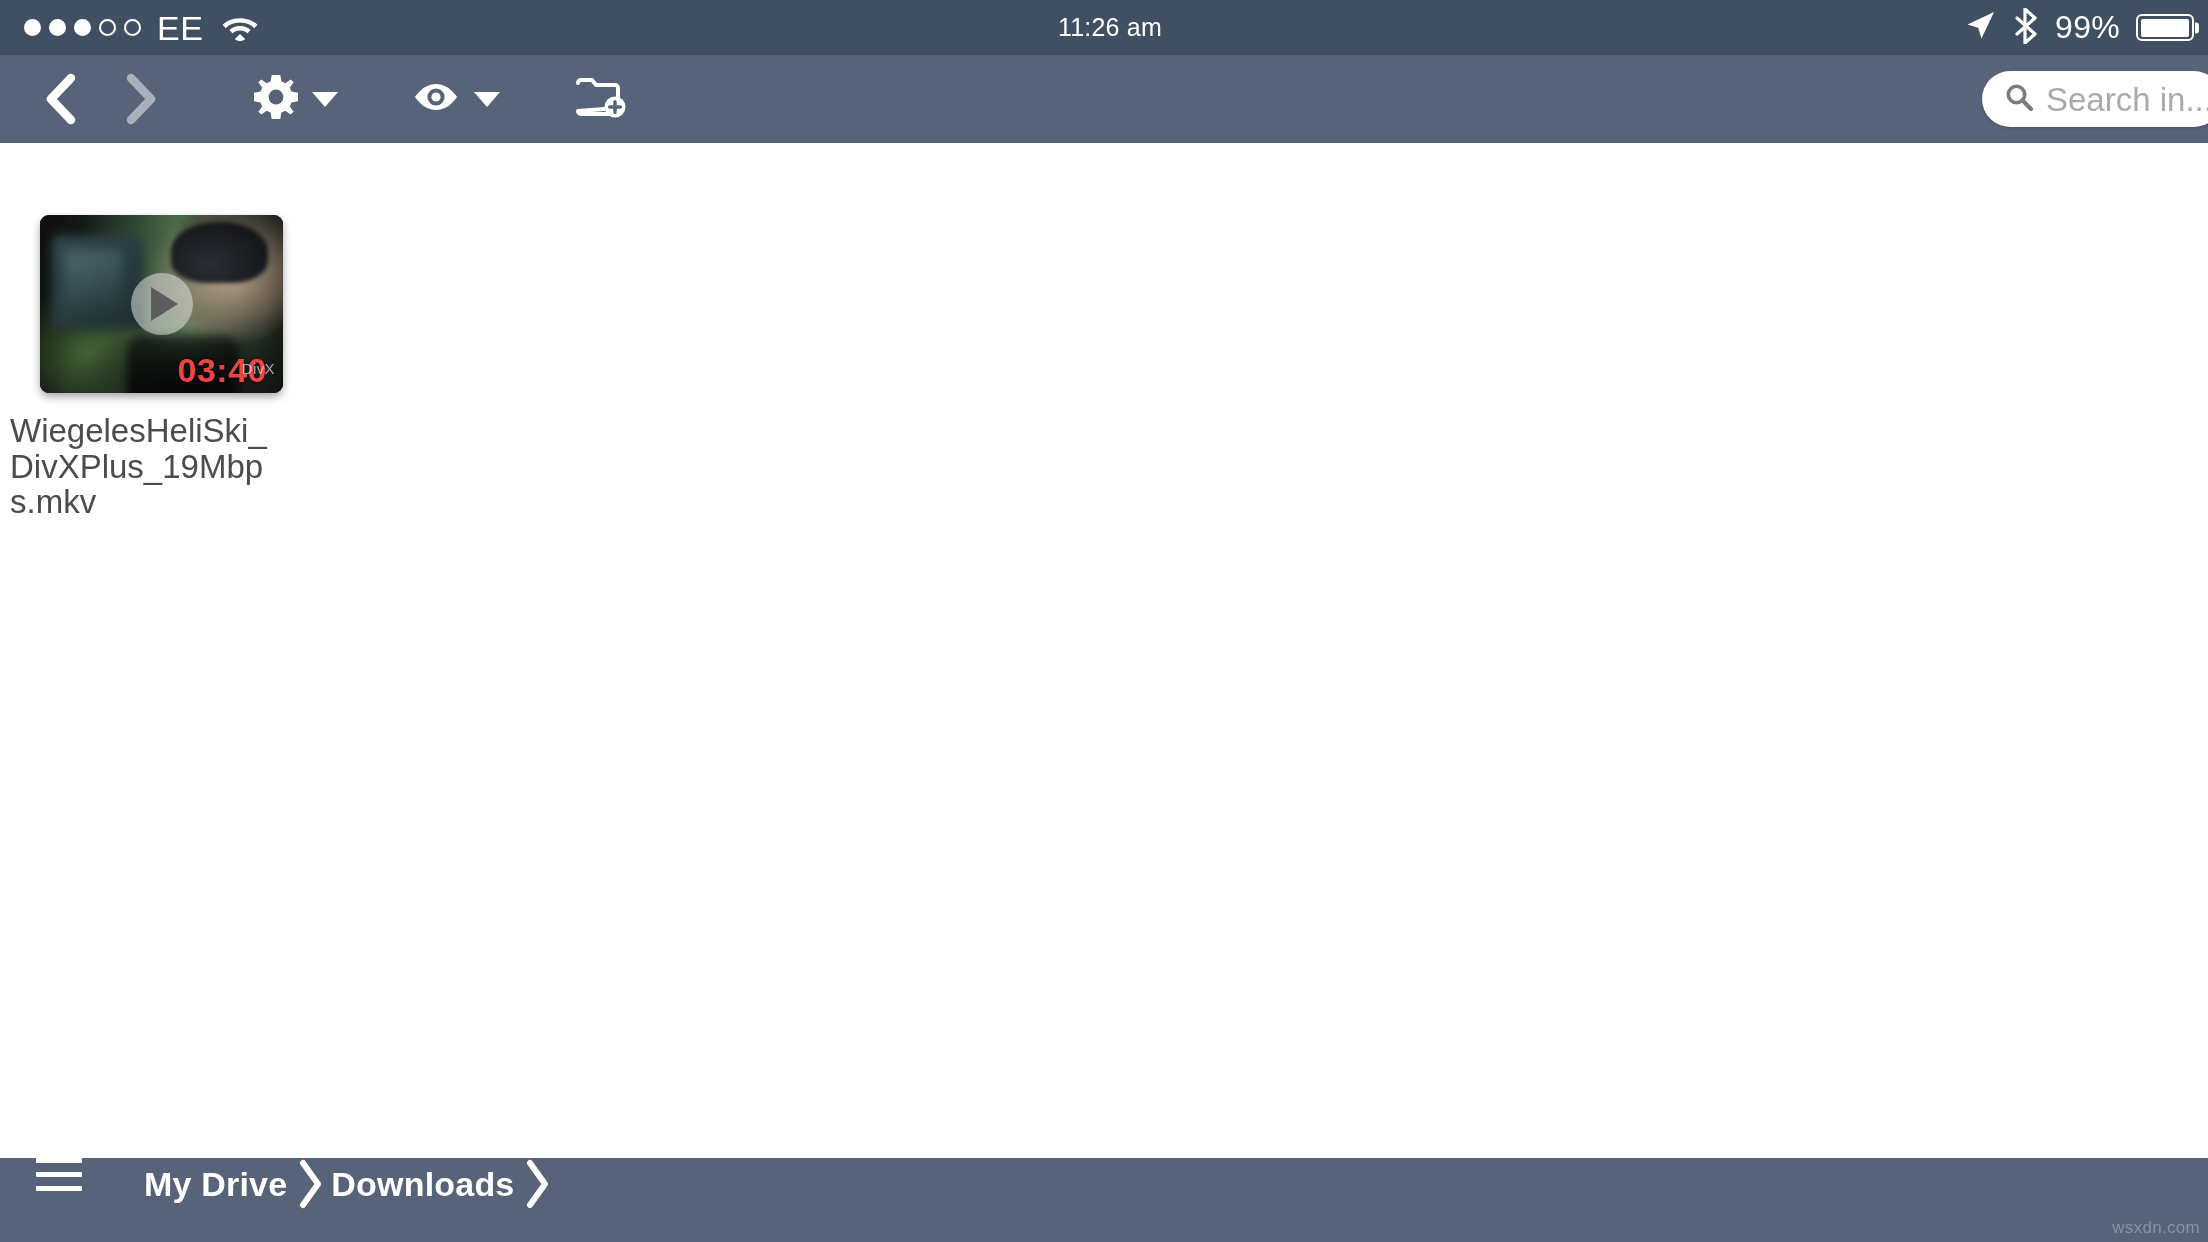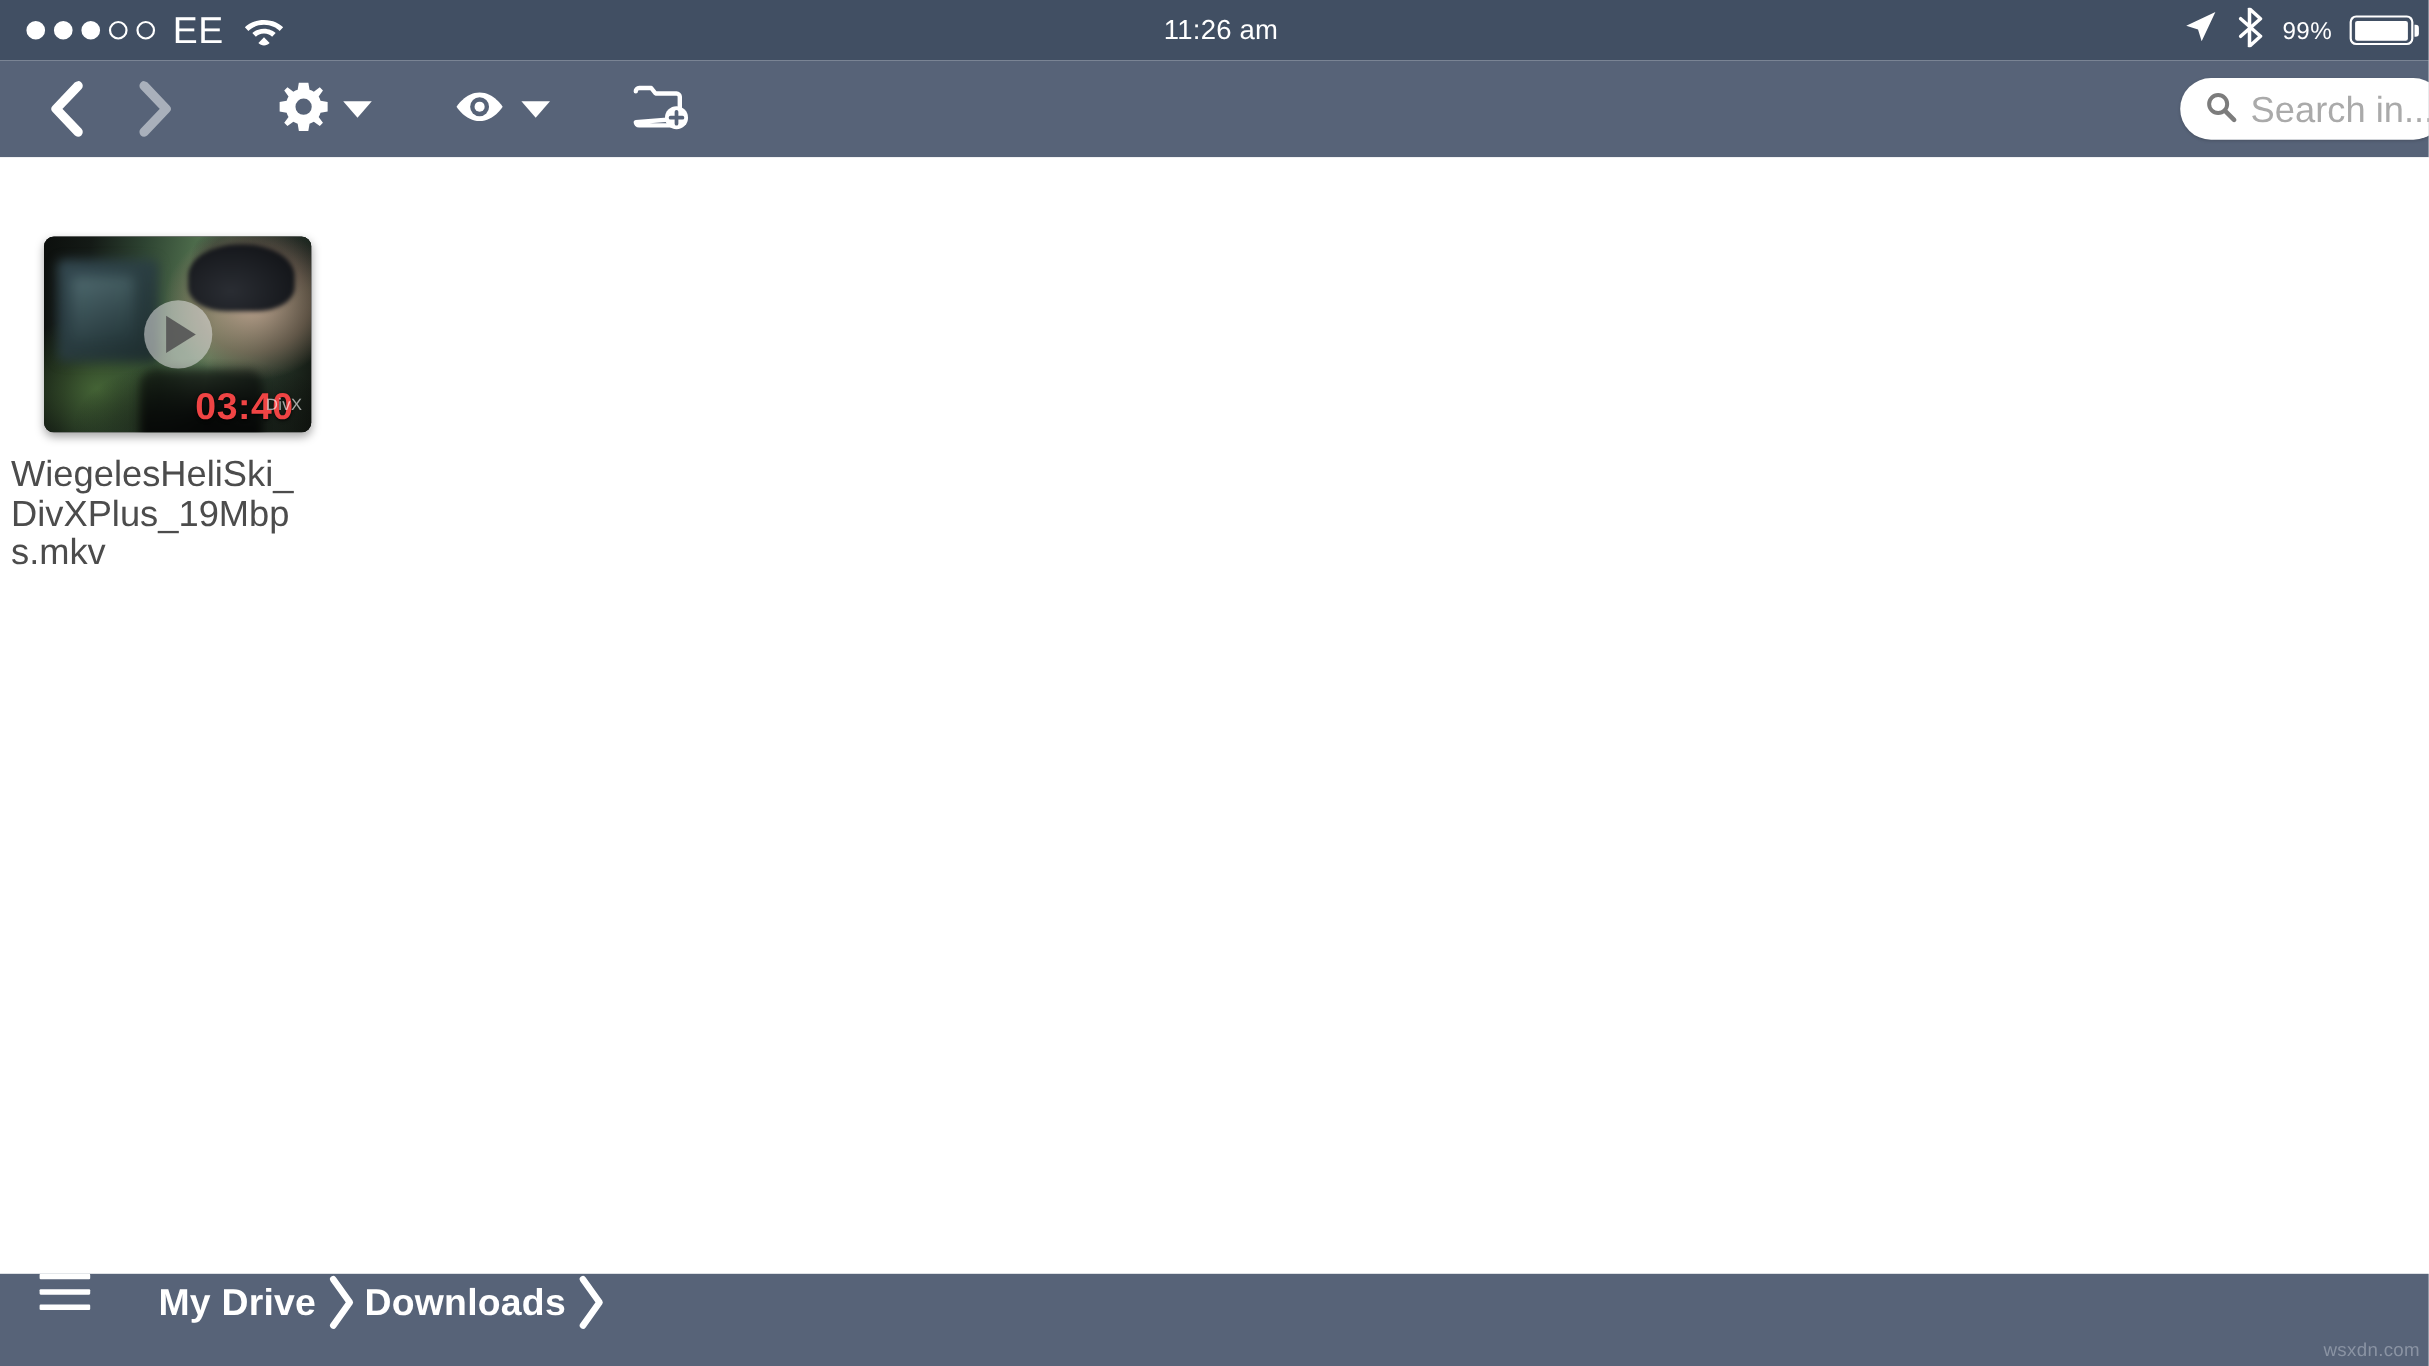--- a/index.html
+++ b/index.html
@@ -68,21 +68,21 @@
   }
 
   .status-right {
     position: absolute;
     right: 14px;
     display: flex;
     align-items: center;
     gap: 16px;
   }
   .battery-pct {
-    font-size: 22px;
+    font-size: 32px;
     font-weight: 400;
     letter-spacing: 0.3px;
   }
   .battery {
     position: relative;
     width: 58px; height: 27px;
     border: 2.5px solid #ffffff;
     border-radius: 6px;
     display: flex;
     align-items: center;

